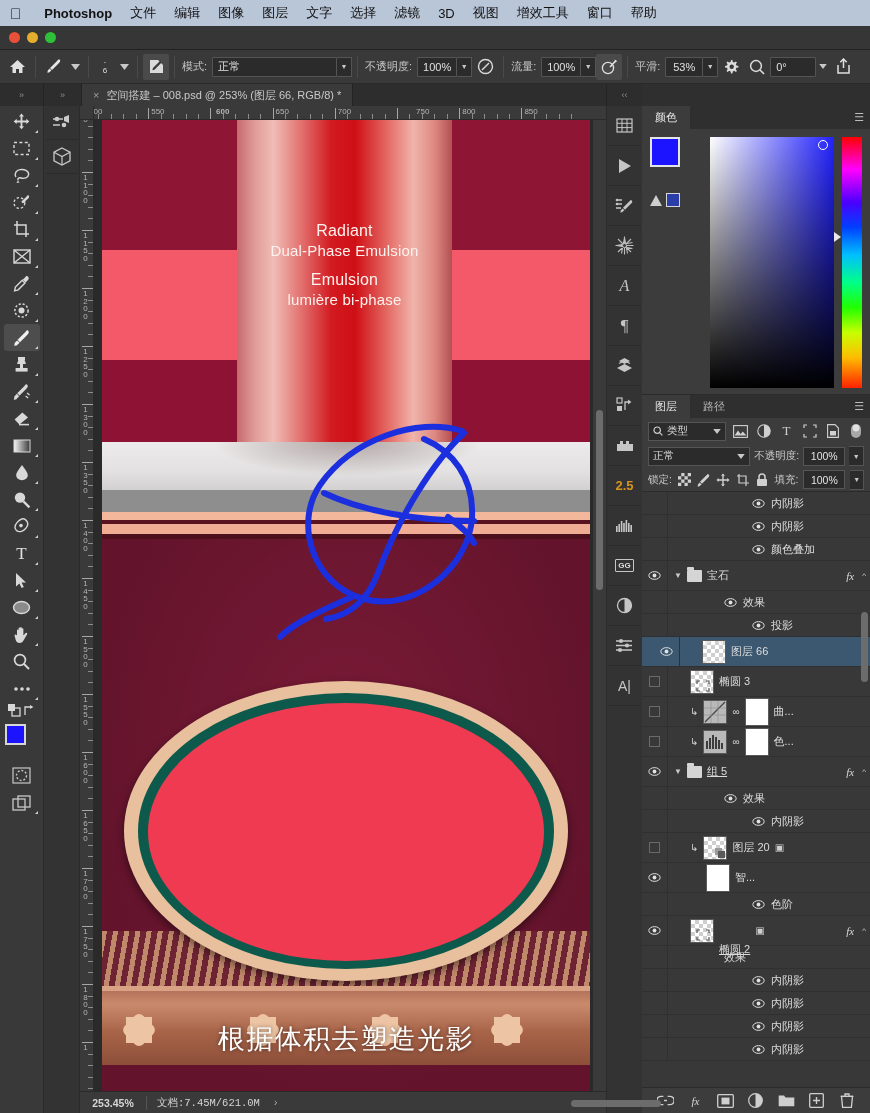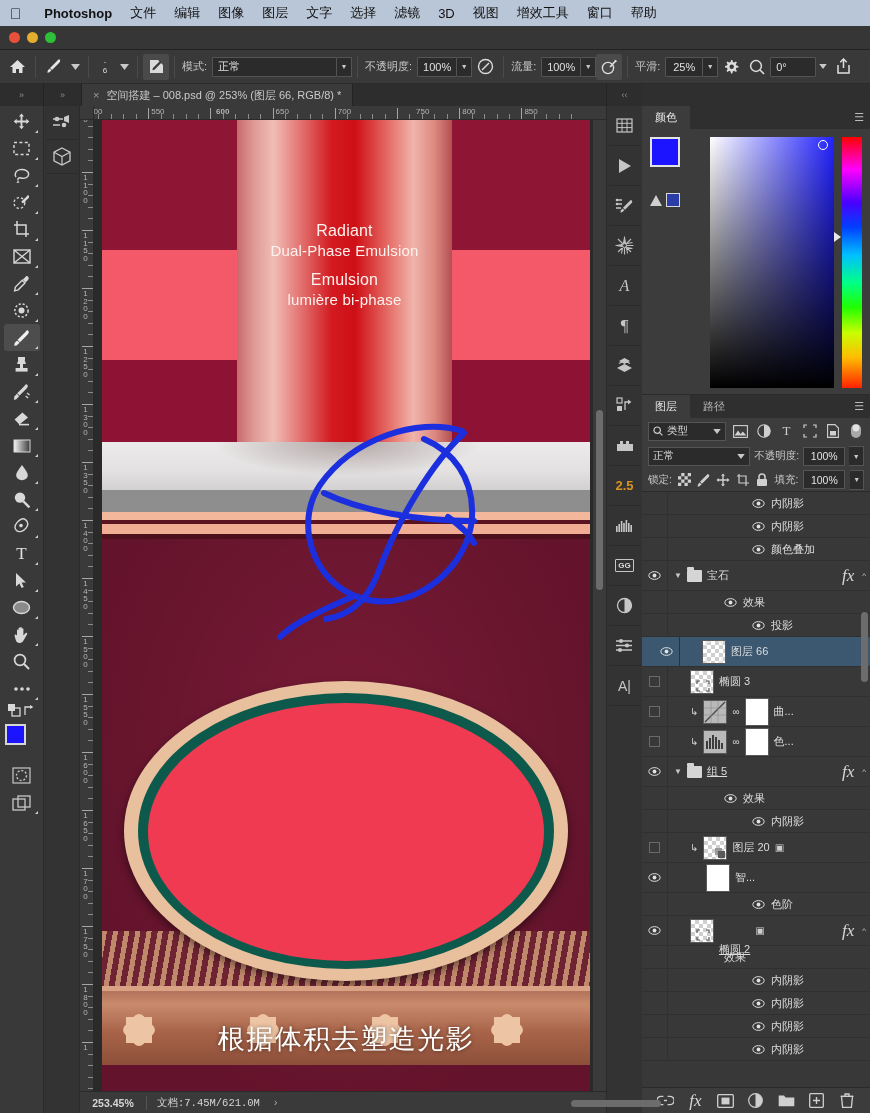--- a/index.html
+++ b/index.html
@@ -241,21 +241,21 @@
   .effrow { height:23px; display:flex; align-items:center; font-size:11px; color:#dcdcdc;
     border-bottom:1px solid #303030;}
   .effrow .eyecell { width:26px; border-right:1px solid #303030; height:100%;
     display:flex;align-items:center;justify-content:center;}
   .effrow .body { flex:1; display:flex; align-items:center; gap:6px; }
   .thumb-l { width:24px; height:24px; background:
       repeating-conic-gradient(#cfcfcf 0% 25%, #ffffff 0% 50%) 0 0/8px 8px;
     position:relative; border:1px solid #5a5a5a;}
   .thumb-w { width:24px; height:28px; background:#fff; border:1px solid #5a5a5a;}
   .fx { font-style:italic; font-family:"Liberation Serif",serif; color:#d8d8d8;
-    font-size:17px;}
+    font-size:11px;}
   .chev { color:#c8c8c8; font-size:8px; }
   .folder { width:15px;height:12px;background:#d5d5d5; border-radius:1px; position:relative;}
   .folder::before{content:"";position:absolute;left:0;top:-3px;width:7px;height:3px;
     background:#d5d5d5;border-radius:1px 1px 0 0;}
   .clipico { color:#cfcfcf; font-size:10px; }
   #panelscroll { position:absolute; right:2px; width:7px; background:#6c6c6c;
     border-radius:4px;}
   #layerfooter { height:26px; background:#3c3c3c; display:flex; align-items:center;
     justify-content:space-around; padding:0 8px; border-top:1px solid #2b2b2b;
     color:#cfcfcf;}
@@ -351,21 +351,21 @@
   <div class="ob-ico sel-box">
     <svg width="17" height="17" viewBox="0 0 17 17">
         <circle cx="7" cy="10" r="5.6" fill="none" stroke="#e0e0e0" stroke-width="1.3"></circle>
         <path d="M9 9 L15 2.5" stroke="#e0e0e0" stroke-width="1.6"></path>
         <path d="M13.5 1.5 L16 3 L14.6 4.6 Z" fill="#e0e0e0"></path>
       </svg>
   </div>
   <div class="ob-sep"></div>
   <span class="ob-lbl">平滑:</span>
   <div class="combo">
-    <div class="ob-field" style="width:38px;justify-content:center;">25%</div>
+    <div class="ob-field" style="width:38px;justify-content:center;">53%</div>
     <div class="ob-caret">▼</div>
   </div>
   <div class="ob-ico">
     <svg width="16" height="16" viewBox="0 0 16 16">
         <path d="M8 1 L9.4 1 L9.8 3 L11.2 3.6 L12.9 2.5 L13.9 3.5 L12.8 5.2 L13.4 6.6 L15.4 7 L15.4 8.4 L13.4 8.8 L12.8 10.2 L13.9 11.9 L12.9 12.9 L11.2 11.8 L9.8 12.4 L9.4 14.4 L8 14.4 L7.6 12.4 L6.2 11.8 L4.5 12.9 L3.5 11.9 L4.6 10.2 L4 8.8 L2 8.4 L2 7 L4 6.6 L4.6 5.2 L3.5 3.5 L4.5 2.5 L6.2 3.6 L7.6 3 Z" fill="#dcdcdc"></path>
         <circle cx="8.7" cy="7.7" r="2.2" fill="#393939"></circle>
       </svg>
   </div>
   <div class="ob-ico">
     <svg width="16" height="16" viewBox="0 0 16 16">

